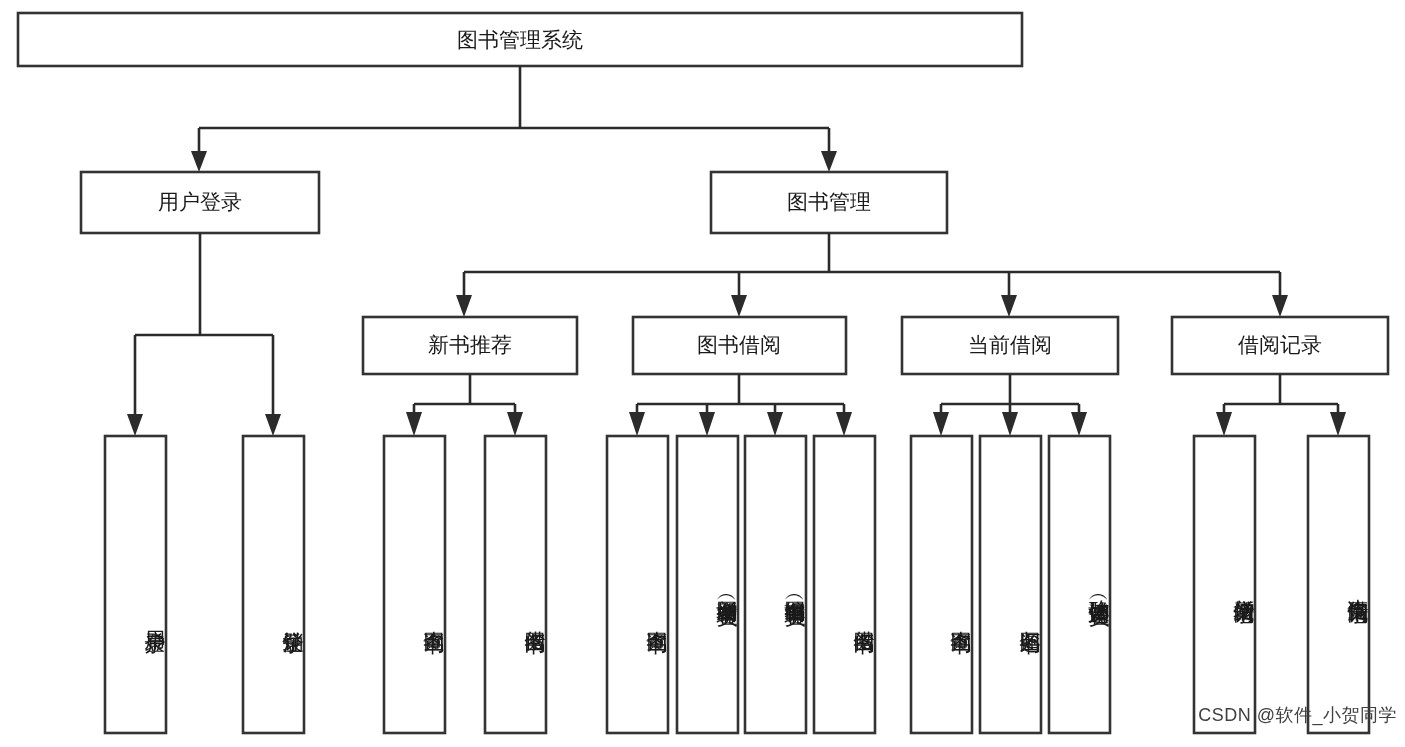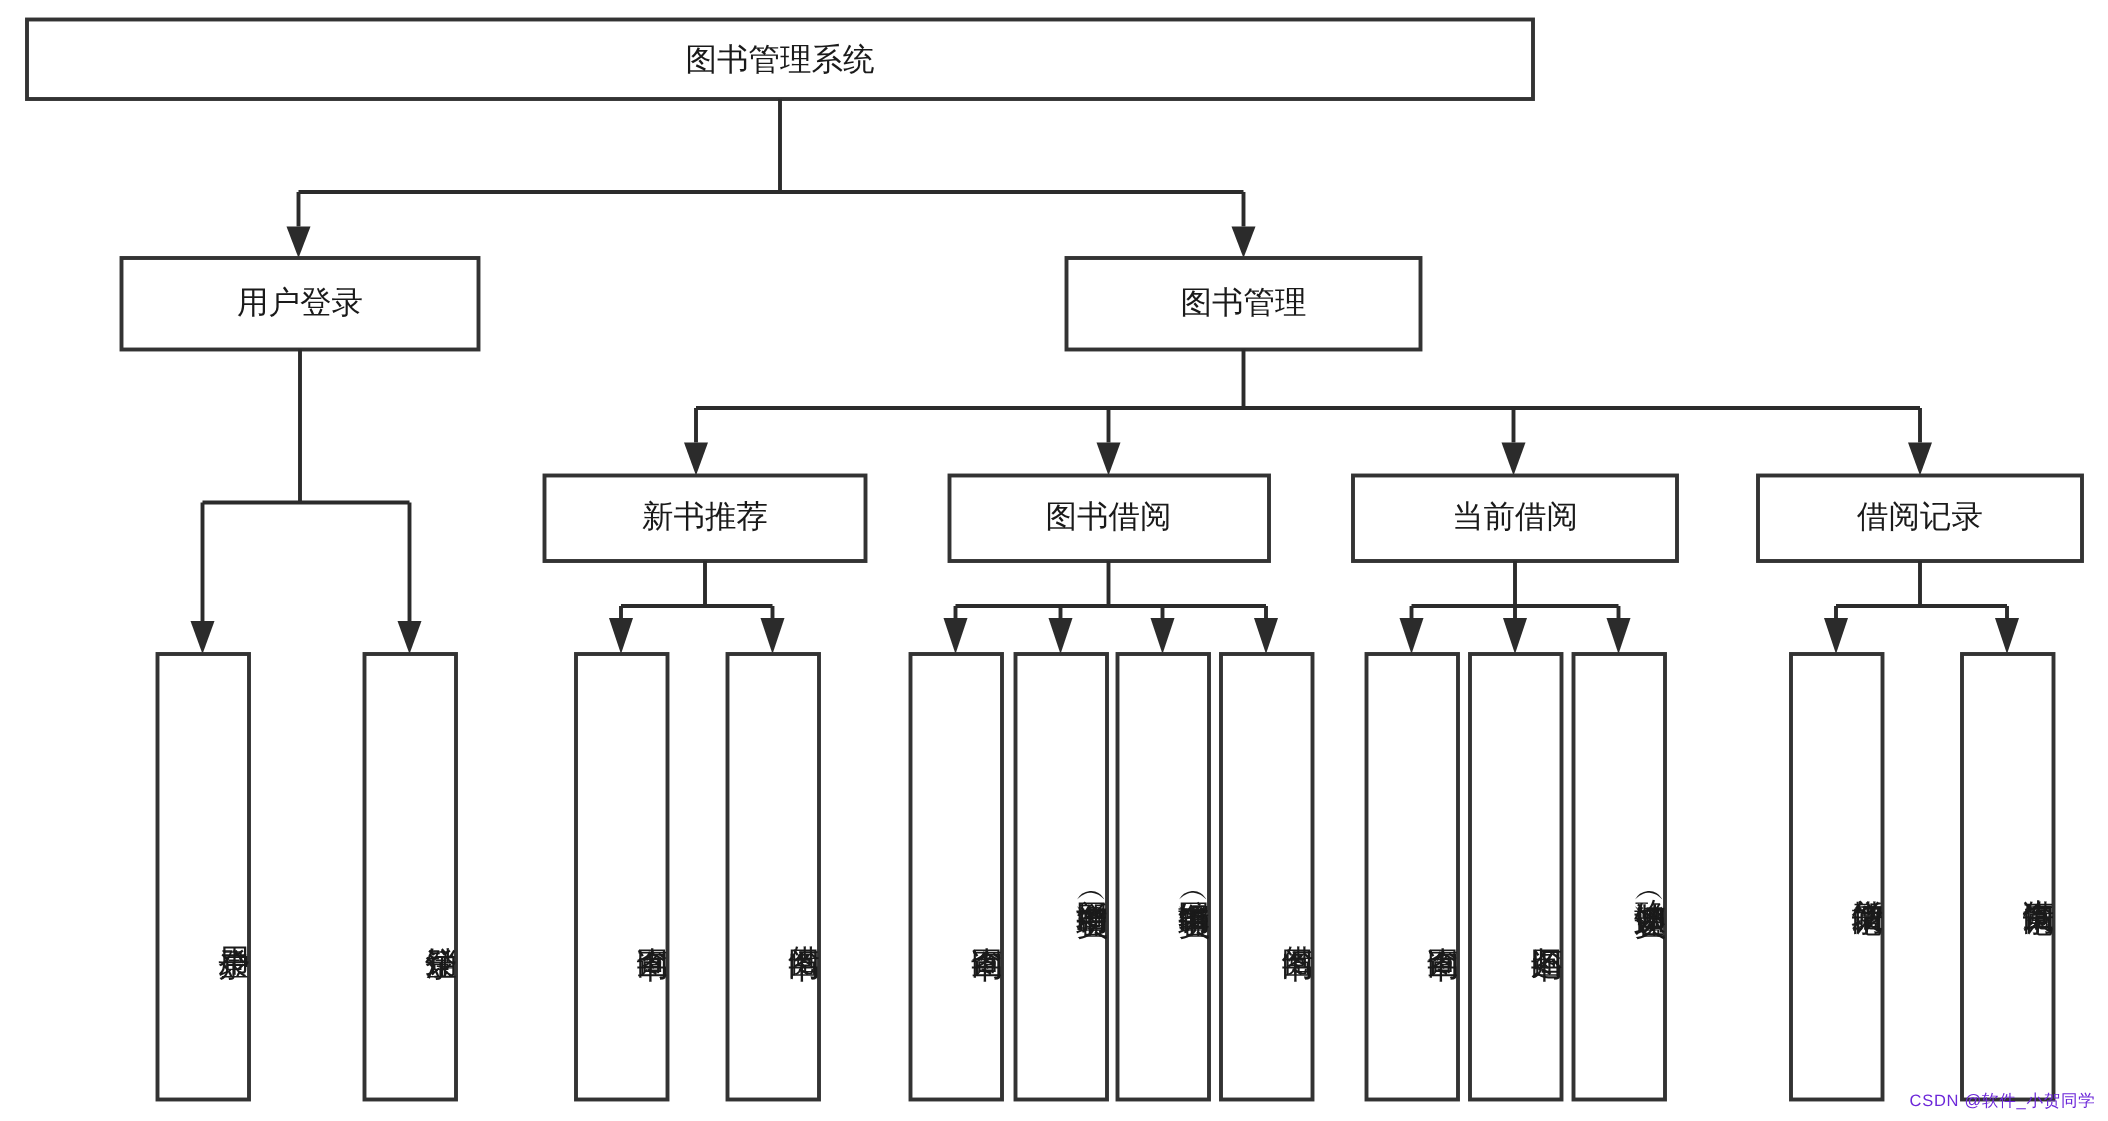--- a/index.html
+++ b/index.html
@@ -59,24 +59,24 @@
     letter-spacing: 1px;
     line-height: 1;
     display: flex;
     align-items: flex-start;
     justify-content: center;
     pointer-events: none;
   }
   .watermark {
     position: absolute;
     right: 8px;
-    bottom: 6px;
-    font-family: "Liberation Sans", "DejaVu Sans", sans-serif;
-    font-size: 11px;
-    color: #6d28d9;
+    bottom: 20px;
+    font-family: "Liberation Sans", "DejaVu Sans", sans-serif;
+    font-size: 18px;
+    color: #404040;
     white-space: nowrap;
     letter-spacing: 0.5px;
   }
 </style>
 </head>
 <body>
 
 <div id="diagram-root">
 
   <svg class="diagram-canvas" viewBox="0 0 1405 747">

